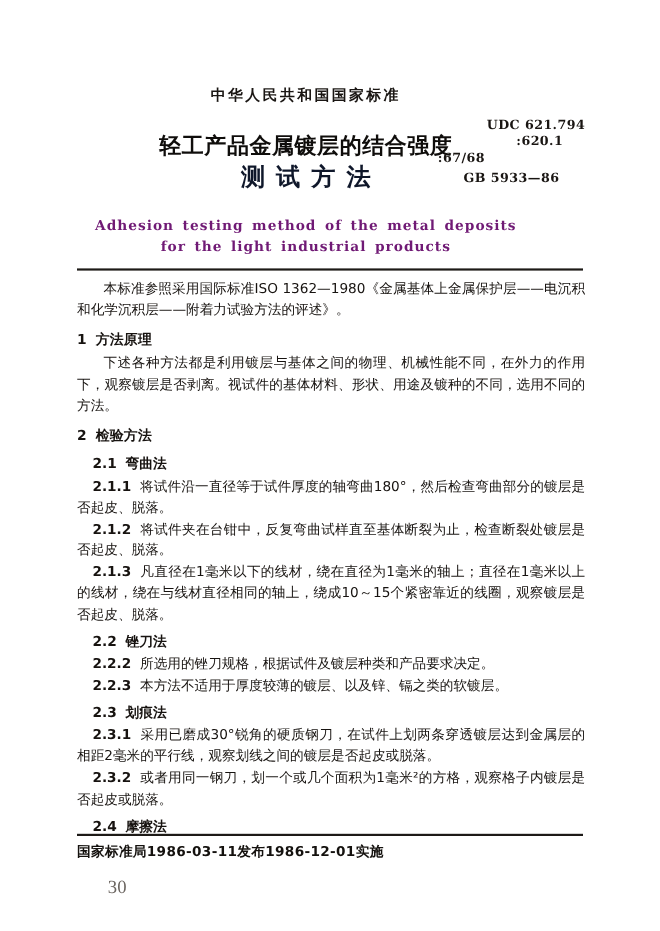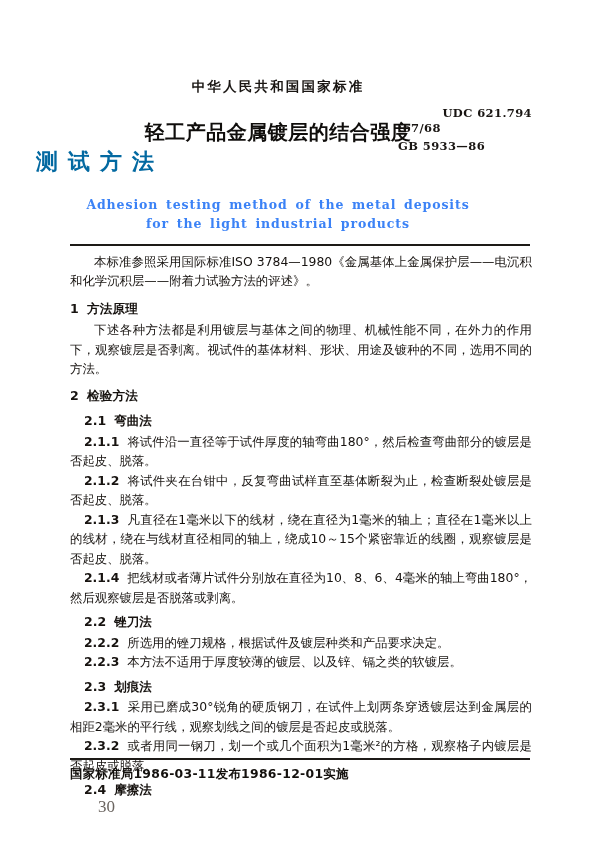--- a/index.html
+++ b/index.html
@@ -49,54 +49,54 @@
     font-family: "DejaVu Serif", "Liberation Serif", serif;
     font-weight: bold;
     font-size: 11.5px;
     line-height: 1.30;
     color: #191512;
     letter-spacing: 0.4px;
   }
   .udc-line-1 { text-align: right; padding-right: 2px; }
   .udc-line-2 { text-align: right; padding-right: 22px; }
   .udc-line-3 { text-align: left; padding-right: 26px; }
-  .udc-line-4 { text-align: left; padding-right: 2px; margin-top: 3px;}
+  .udc-line-4 { text-align: center; padding-right: 2px; margin-top: 3px;}
 
   .title-cn {
     margin-top: 22px;
     margin-left: -44px;
     text-align: center;
     font-size: 20px;
     font-weight: bold;
     letter-spacing: 0.5px;
     line-height: 1.42;
     color: #0f0d0b;
   }
   .title-cn-2 {
     margin-left: -44px;
-    text-align: left;
+    text-align: center;
     font-size: 22px;
     font-weight: bold;
     letter-spacing: 10px;
     text-indent: 10px;
     line-height: 1.42;
-    color: #0369a1;
+    color: #0f172a;
   }
 
   .title-en {
     margin-top: 17px;
     margin-left: -44px;
     text-align: center;
     font-family: "DejaVu Serif", "Liberation Serif", serif;
     font-weight: bold;
     font-size: 12.5px;
     line-height: 1.55;
     letter-spacing: 0.9px;
     word-spacing: 2.5px;
-    color: #3b82f6;
+    color: #701a75;
   }
 
   
   .rule {
     position: absolute;
     left: 70px;
     width: 460px;
     height: 0;
     border-top: 2.2px solid #1d1a17;
   }
@@ -177,55 +177,55 @@
 <body>
 
 <div class="page">
 
   <div class="header">
 
     <div class="std-authority">中华人民共和国国家标准</div>
 
     <div class="udc-block">
       <div class="udc-line-1">UDC 621.794</div>
+      <div class="udc-line-2">:620.1</div>
       <div class="udc-line-3">:67/68</div>
       <div class="udc-line-4">GB 5933—86</div>
     </div>
 
     <div class="title-cn">轻工产品金属镀层的结合强度</div>
     <div class="title-cn-2">测试方法</div>
 
     <div class="title-en">
       <div>Adhesion testing method of the metal deposits</div>
       <div>for the light industrial products</div>
     </div>
   </div>
 
   <div class="rule top"></div>
 
   <div class="body">
 
-    <p class="p indent">本标准参照采用国际标准ISO 3784—1980《金属基体上金属保护层——电沉积和化学沉积层——附着力试验方法的评述》。</p>
+    <p class="p indent">本标准参照采用国际标准ISO 1362—1980《金属基体上金属保护层——电沉积和化学沉积层——附着力试验方法的评述》。</p>
 
     <div class="sec-h">
       <span class="num">1</span><span>方法原理</span>
     </div>
     <p class="p indent">下述各种方法都是利用镀层与基体之间的物理、机械性能不同，在外力的作用下，观察镀层是否剥离。视试件的基体材料、形状、用途及镀种的不同，选用不同的方法。</p>
 
     <div class="sec-h">
       <span class="num">2</span><span>检验方法</span>
     </div>
 
     <div class="sub-h">
       <span class="num">2.1</span><span>弯曲法</span>
     </div>
     <p class="item"><span class="lead">2.1.1</span><span class="cont">将试件沿一直径等于试件厚度的轴弯曲180°，然后检查弯曲部分的镀层是否起皮、脱落。</span></p>
     <p class="item"><span class="lead">2.1.2</span><span class="cont">将试件夹在台钳中，反复弯曲试样直至基体断裂为止，检查断裂处镀层是否起皮、脱落。</span></p>
     <p class="item"><span class="lead">2.1.3</span><span class="cont">凡直径在1毫米以下的线材，绕在直径为1毫米的轴上；直径在1毫米以上的线材，绕在与线材直径相同的轴上，绕成10～15个紧密靠近的线圈，观察镀层是否起皮、脱落。</span></p>
-    <p class="item"><span class="lead">2.1.4</span><span class="cont">把线材或者薄片试件分别放在直径为10、8、6、4毫米的轴上弯曲180°，然后观察镀层是否脱落或剥离。</span></p>
 
     <div class="sub-h">
       <span class="num">2.2</span><span>锉刀法</span>
     </div>
     <p class="item"><span class="lead">2.2.2</span><span class="cont">所选用的锉刀规格，根据试件及镀层种类和产品要求决定。</span></p>
     <p class="item"><span class="lead">2.2.3</span><span class="cont">本方法不适用于厚度较薄的镀层、以及锌、镉之类的软镀层。</span></p>
 
     <div class="sub-h">
       <span class="num">2.3</span><span>划痕法</span>
     </div>

